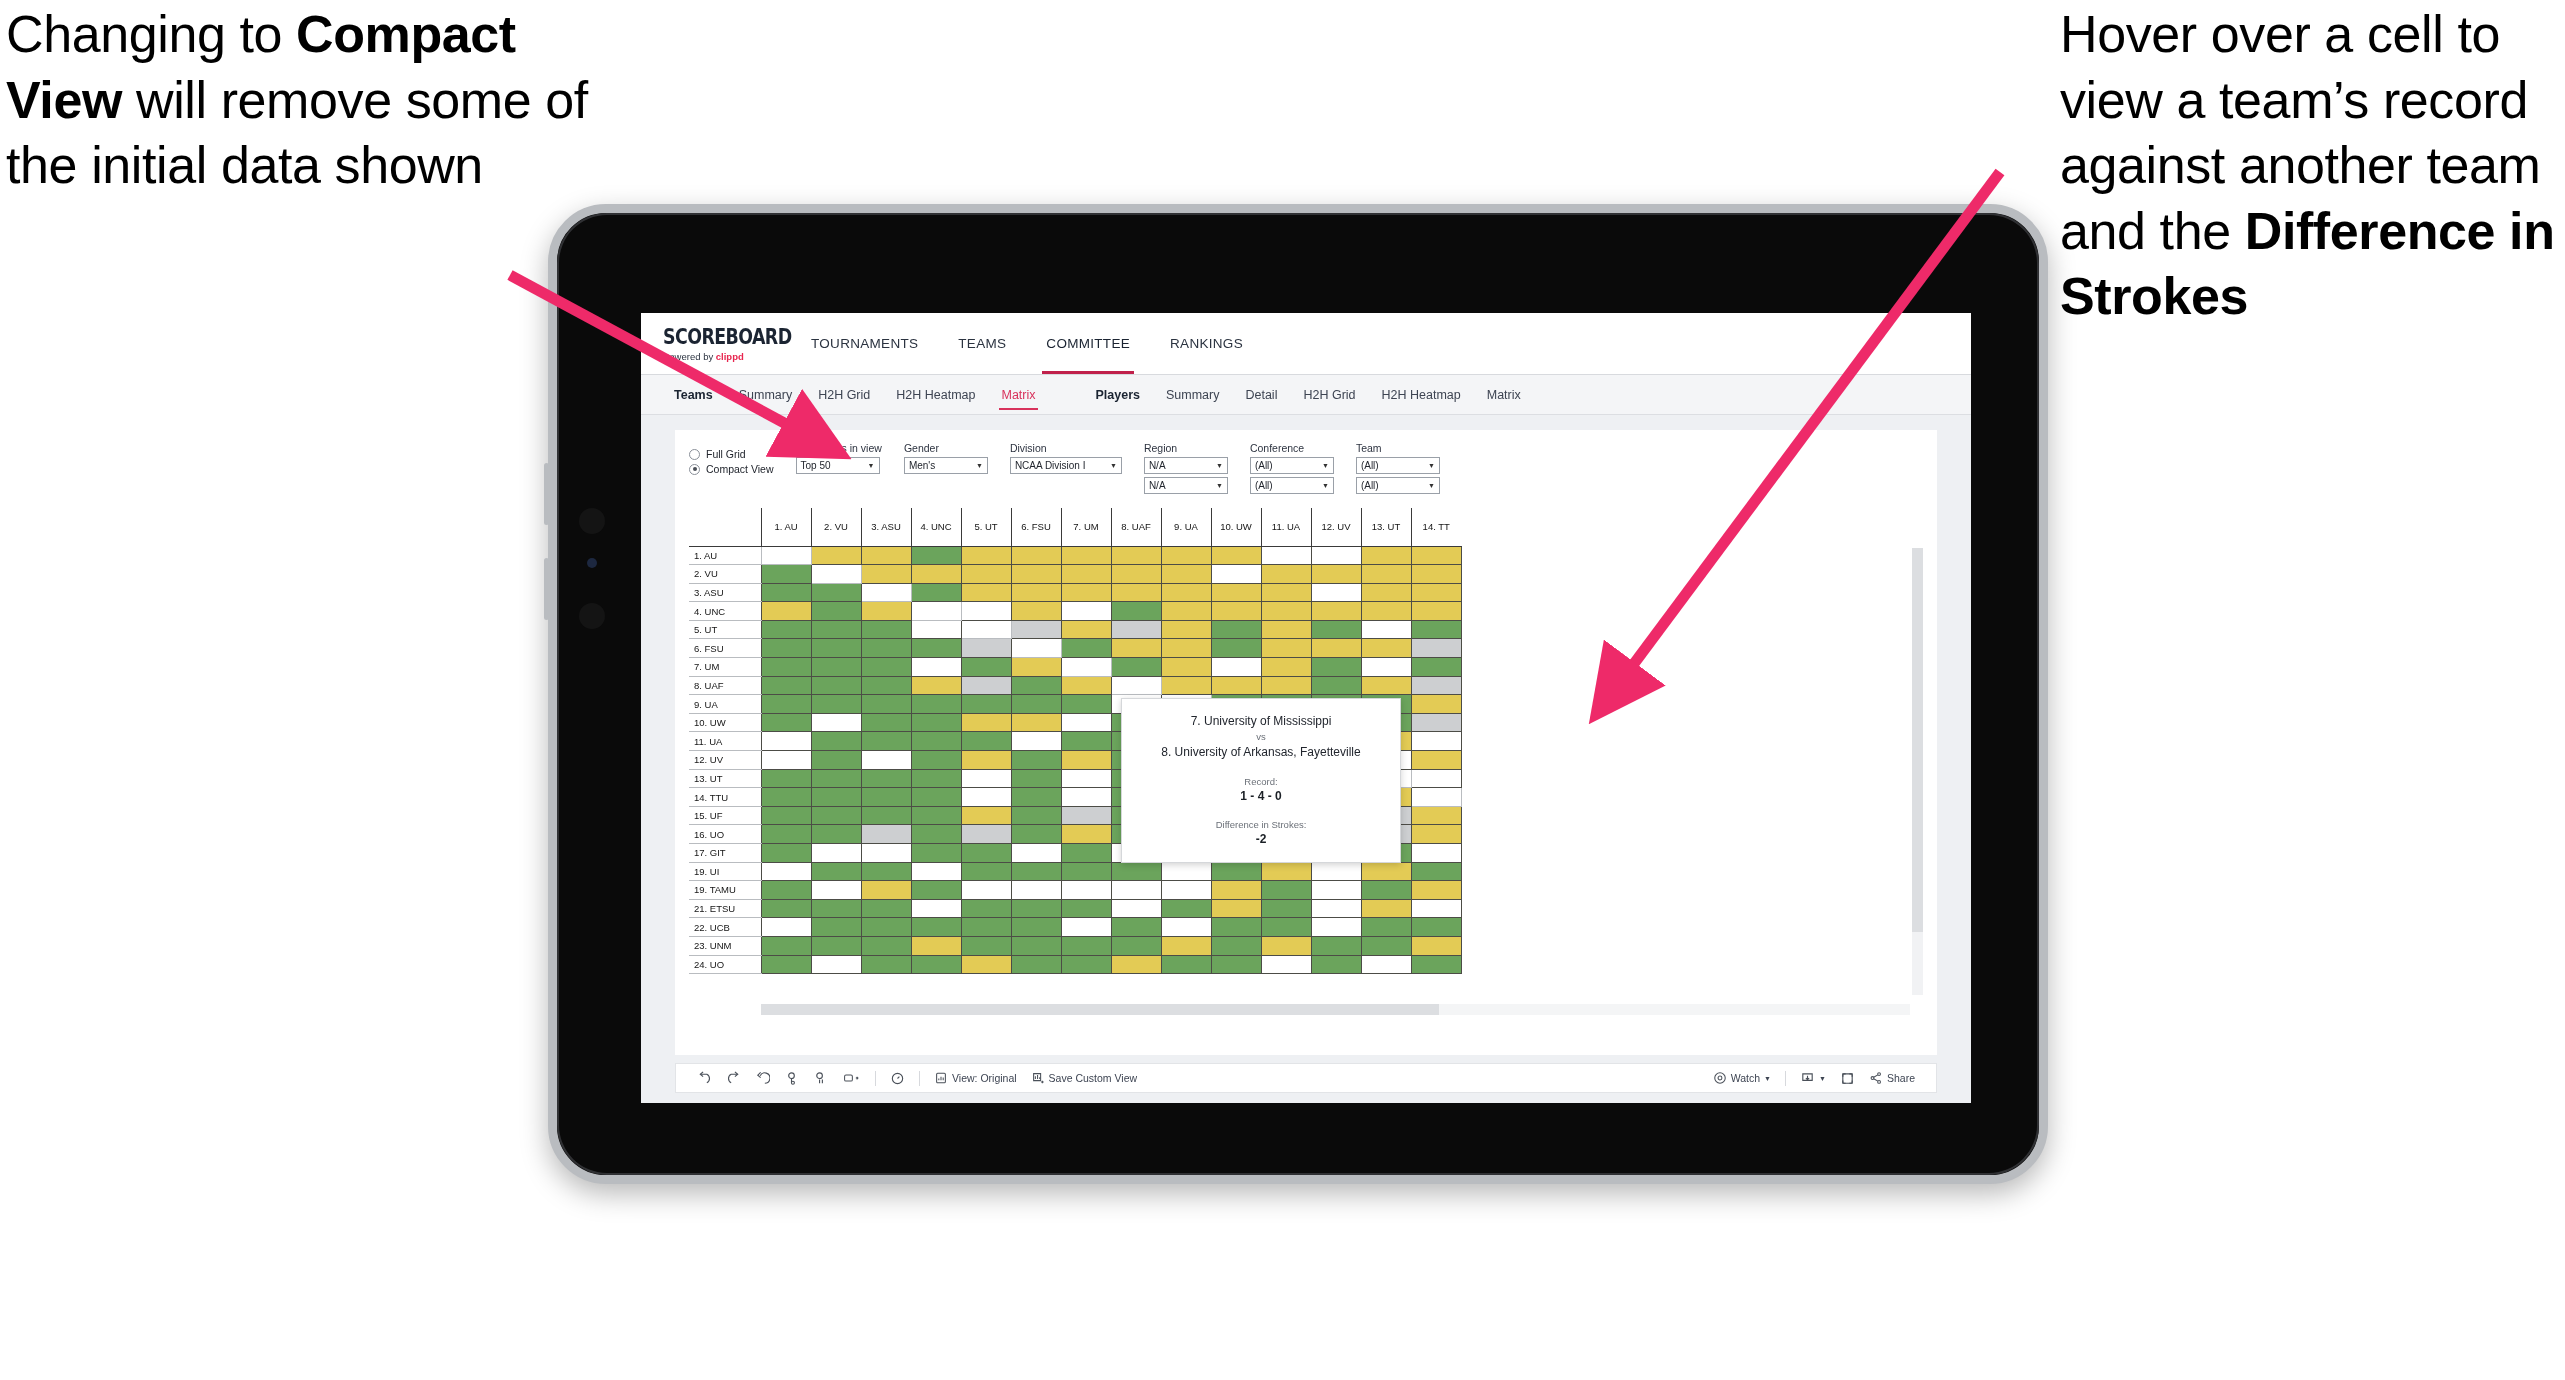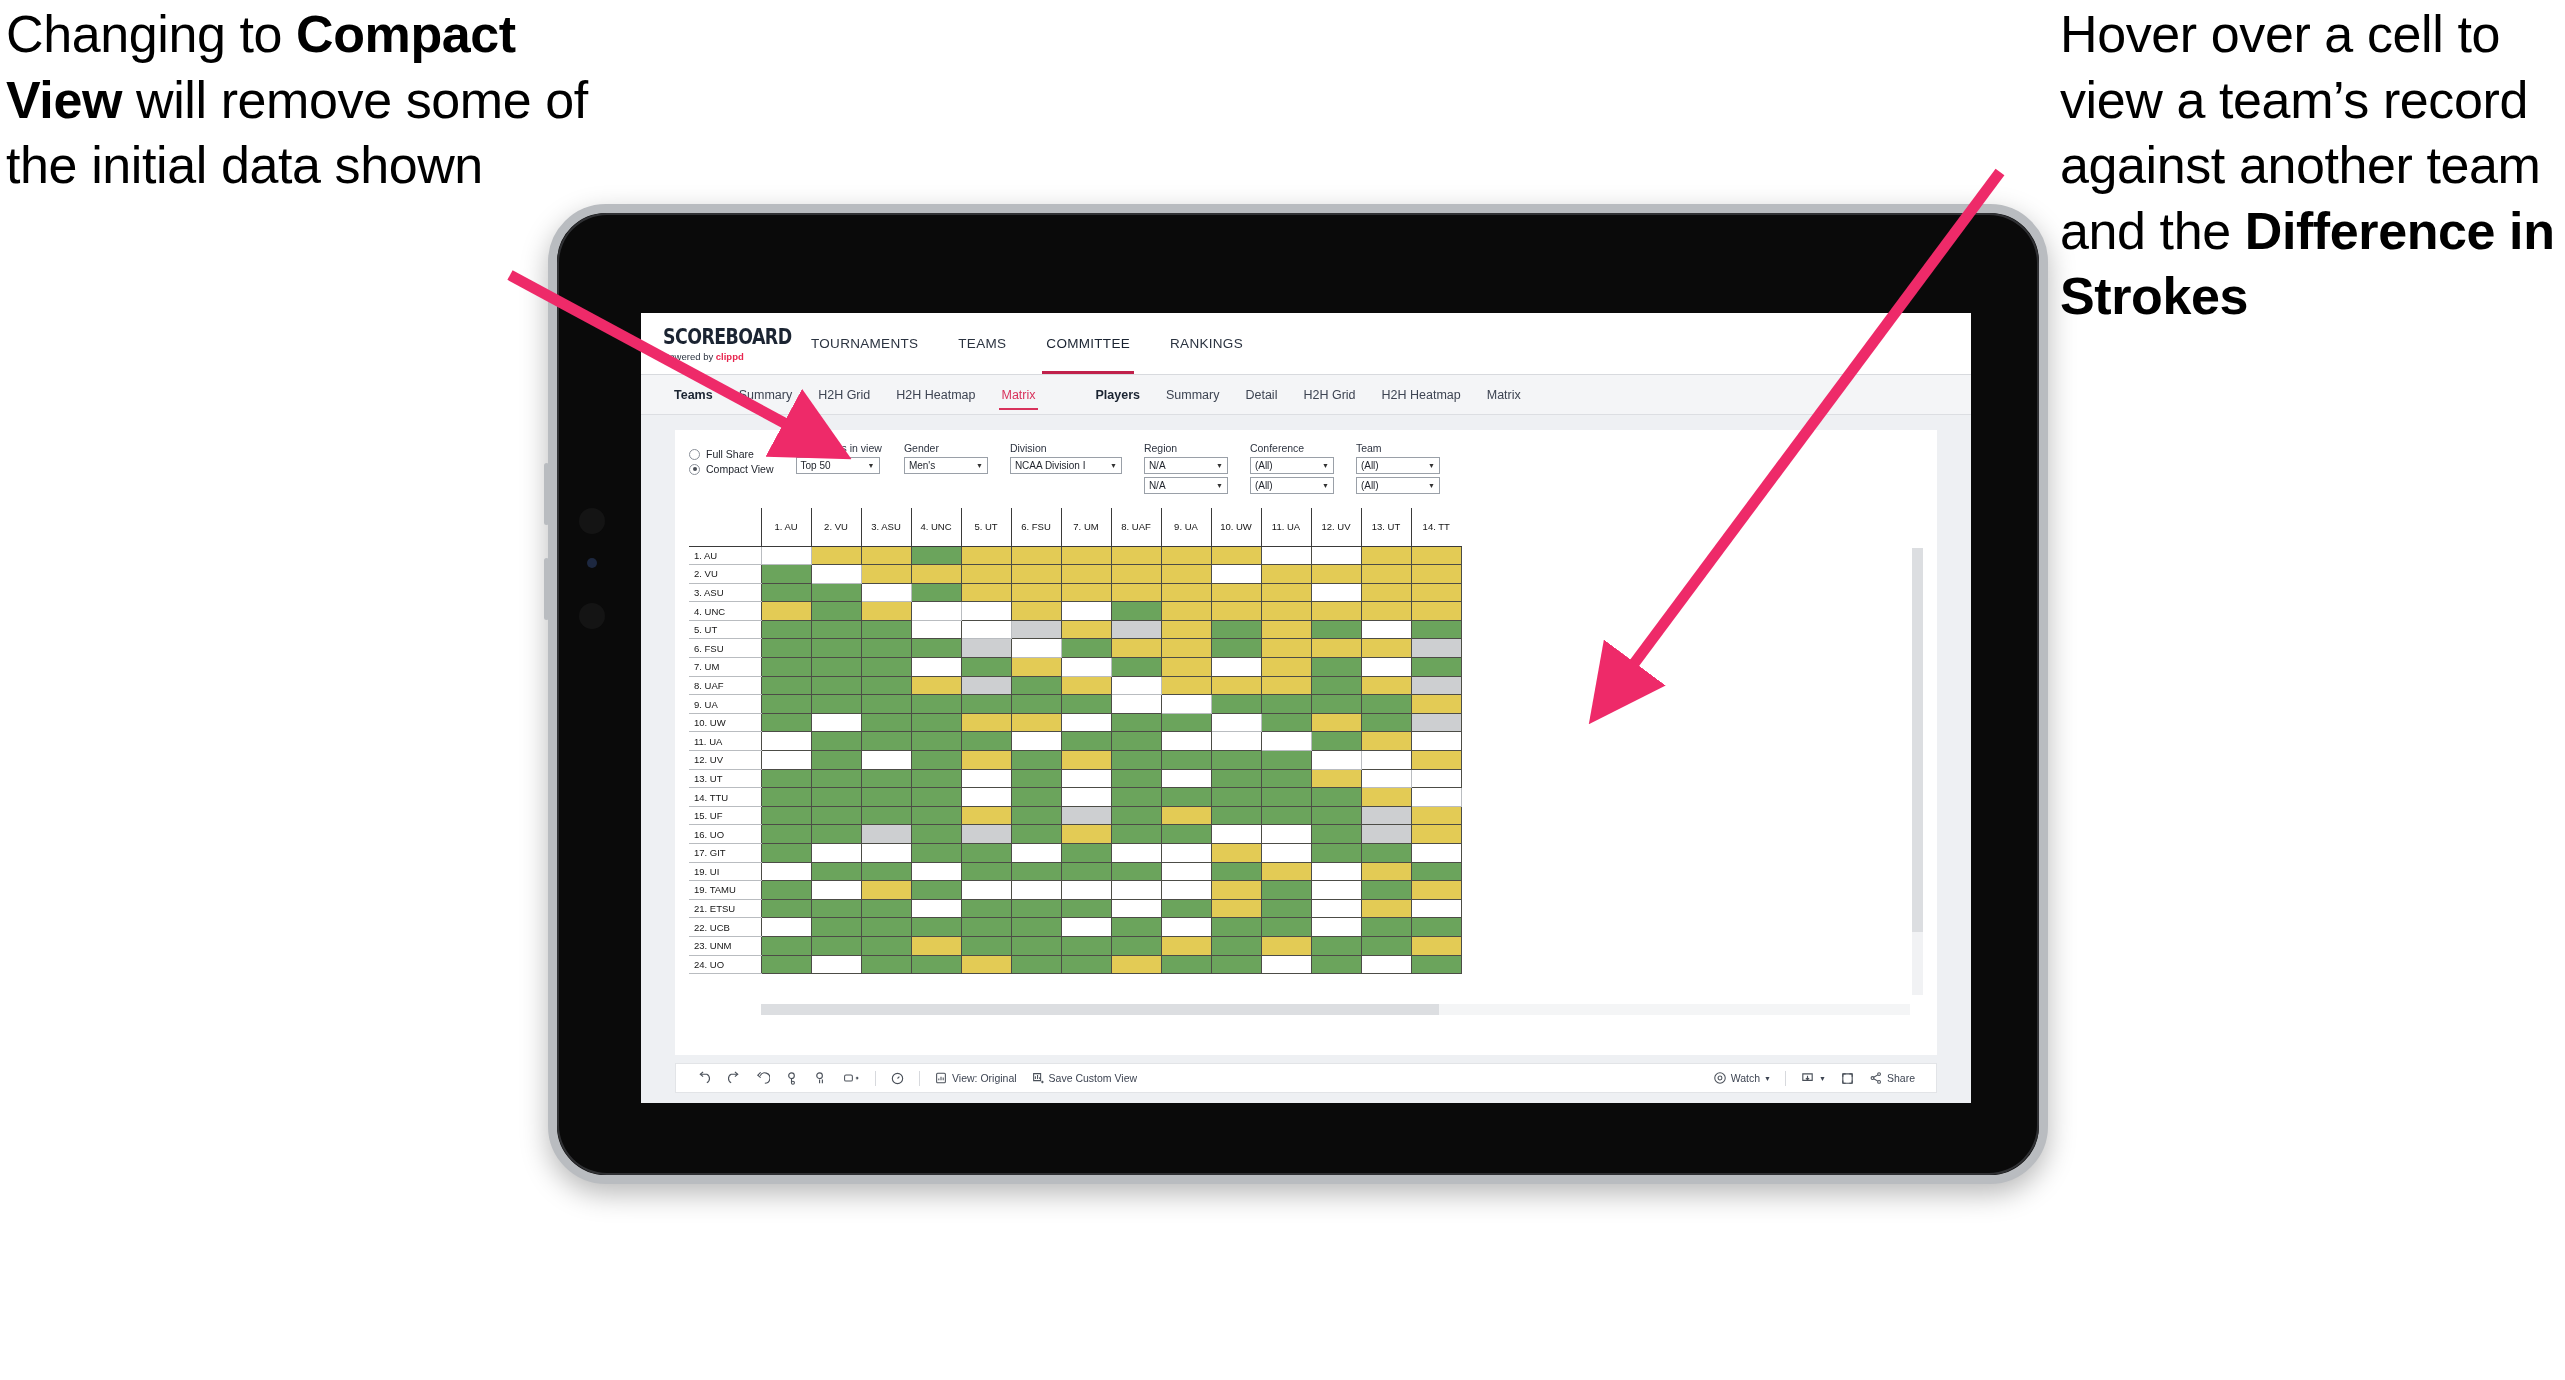--- a/index.html
+++ b/index.html
@@ -205,21 +205,21 @@
         </div>
       </div>
 
       <div id="workbook">
         <div id="sheet">
 
           <div id="filters">
             <div id="radios">
               <div class="radio-row">
                 <div class="radio"></div>
-                <span>Full Share</span>
+                <span>Full Grid</span>
               </div>
               <div class="radio-row">
                 <div class="radio on"></div>
                 <span>Compact View</span>
               </div>
             </div>
 
             <div class="fcol">
               <div class="flabel">Max teams in view</div>
               <div class="fsel">
@@ -696,20 +696,29 @@
                   </tbody>
                 </table>
             </div>
             <div id="vscroll">
               <div id="vthumb"></div>
             </div>
             <div id="hscroll">
               <div id="hthumb"></div>
             </div>
 
+            <div id="tooltip">
+              <div class="tt-team">7. University of Mississippi</div>
+              <div class="tt-vs">vs</div>
+              <div class="tt-team">8. University of Arkansas, Fayetteville</div>
+              <div class="tt-lbl">Record:</div>
+              <div class="tt-val">1 - 4 - 0</div>
+              <div class="tt-lbl">Difference in Strokes:</div>
+              <div class="tt-val">-2</div>
+            </div>
           </div>
 
         </div>
 
         <div id="toolbar">
           <div class="tb">
             <svg width="15" height="15" viewBox="0 0 16 16" fill="none" stroke="#4a5059" stroke-width="1.2">
                 <path d="M10.5 12.5a5 5 0 0 0 0-9H4"></path>
                 <path d="M6.5 1 3.5 3.5 6.5 6"></path>
               </svg>

